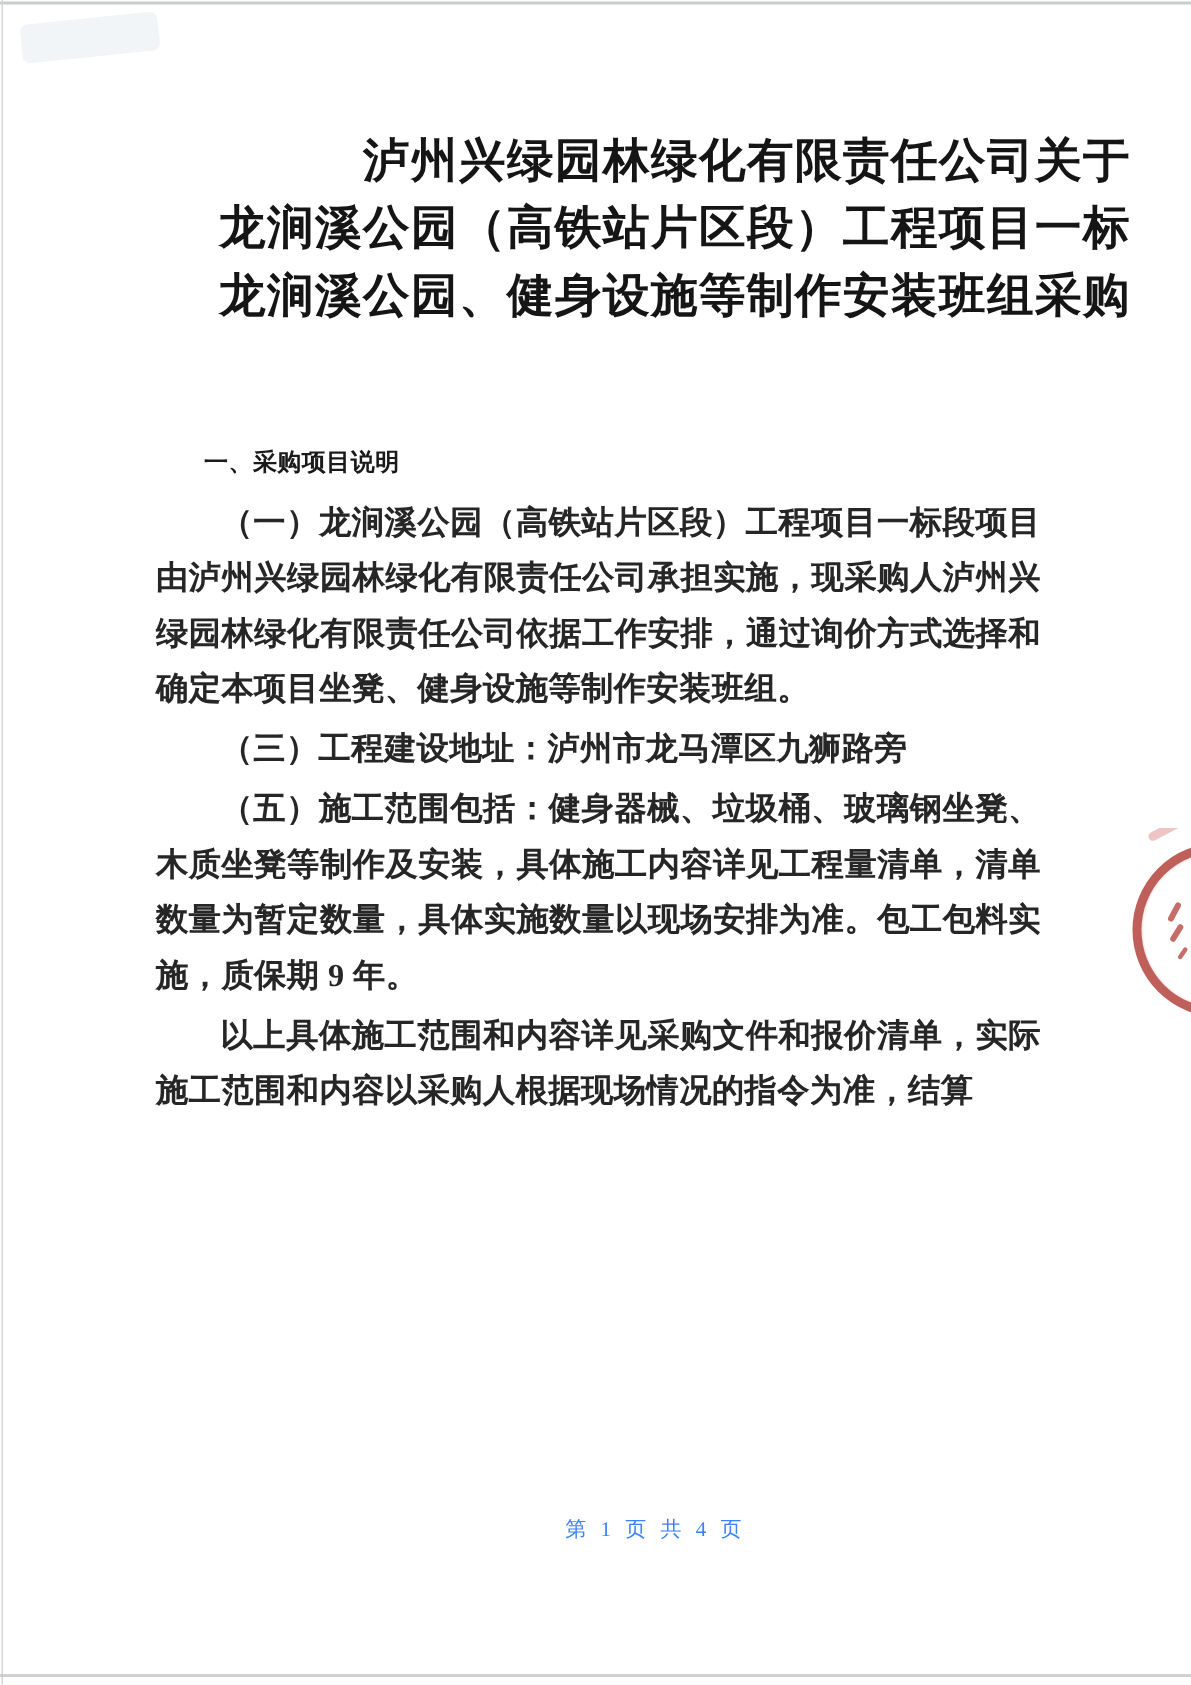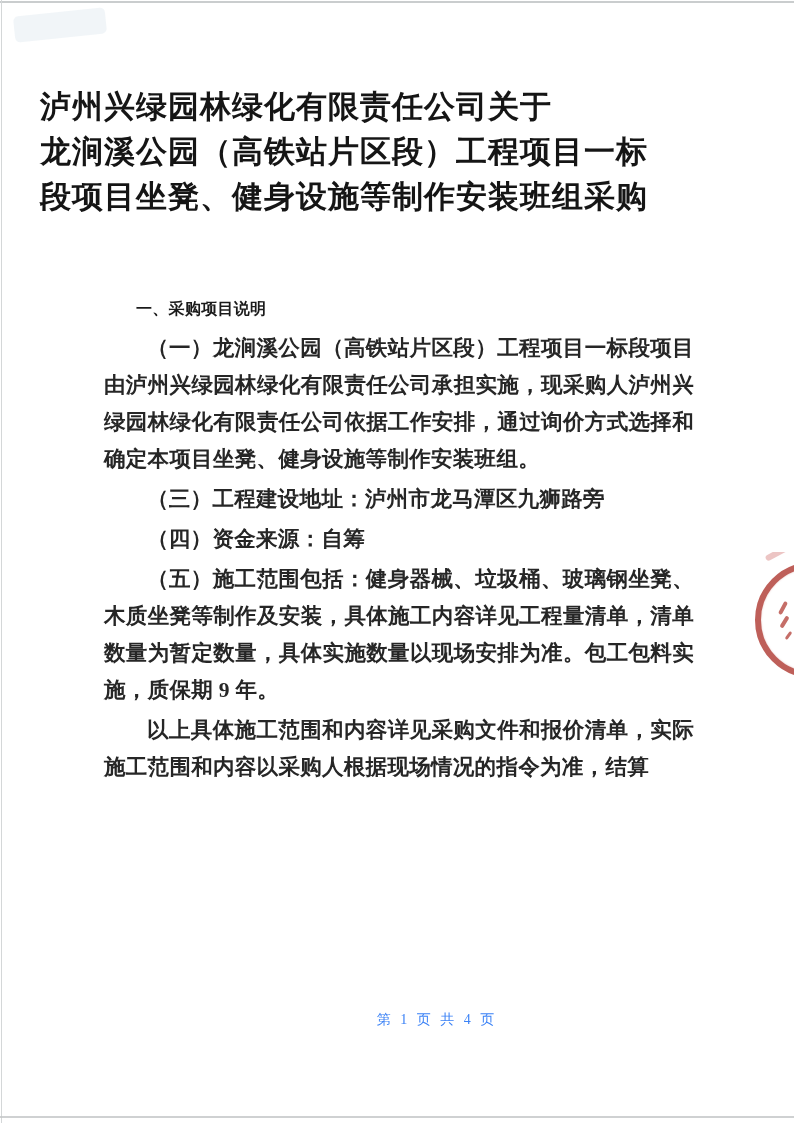--- a/index.html
+++ b/index.html
@@ -16,21 +16,21 @@
   
   .edge-top    { position:absolute; left:0; top:1px; width:794px; height:2px; background:#aeb2b4; opacity:.65; }
   .edge-left   { position:absolute; left:1px; top:0; width:1px; height:1123px; background:#d4d7d8; }
   .edge-bottom { position:absolute; left:0; top:1116px; width:794px; height:2px; background:#c3c6c7; opacity:.8; }
   .smudge-tl   { position:absolute; left:14px; top:12px; width:92px; height:26px;
                  background:#eef3f6; border-radius:5px; transform:rotate(-6deg); opacity:.8; }
 
   
   .title-block {
     position:absolute; left:40px; top:84px; width:714px;
-    text-align:left;
+    text-align:right;
     font-family:"Liberation Sans","DejaVu Sans",sans-serif;
     font-weight:700; font-size:31px; line-height:45px;
     color:#151515; letter-spacing:1px;
   }
   .title-line { white-space:nowrap; }
 
   
   .doc-body {
     position:absolute; left:104px; top:290px; width:590px;
     font-size:21.5px; line-height:37px; color:#262626;
@@ -75,28 +75,27 @@
 <div class="page">
 
   <div class="edge-top"></div>
   <div class="edge-left"></div>
   <div class="edge-bottom"></div>
   <div class="smudge-tl"></div>
 
   <div class="title-block">
       <div class="title-line">泸州兴绿园林绿化有限责任公司关于</div>
       <div class="title-line">龙涧溪公园（高铁站片区段）工程项目一标</div>
-      <div class="title-line">段项目坐凳、健身设施等制作安装班组采购</div>
+      <div class="title-line">龙涧溪公园、健身设施等制作安装班组采购</div>
     </div>
 
   <div class="doc-body">
       <p class="para heading">一、采购项目说明</p>
       <p class="para body">（一）龙涧溪公园（高铁站片区段）工程项目一标段项目由泸州兴绿园林绿化有限责任公司承担实施，现采购人泸州兴绿园林绿化有限责任公司依据工作安排，通过询价方式选择和确定本项目坐凳、健身设施等制作安装班组。</p>
       <p class="para body">（三）工程建设地址：泸州市龙马潭区九狮路旁</p>
-      <p class="para body">（四）资金来源：自筹</p>
       <p class="para body">（五）施工范围包括：健身器械、垃圾桶、玻璃钢坐凳、木质坐凳等制作及安装，具体施工内容详见工程量清单，清单数量为暂定数量，具体实施数量以现场安排为准。包工包料实施，质保期 9 年。</p>
       <p class="para body">以上具体施工范围和内容详见采购文件和报价清单，实际施工范围和内容以采购人根据现场情况的指令为准，结算</p>
     </div>
 
   <div class="footer">第 1 页 共 4 页</div>
 
   <div class="stamp-wrap">
     <div class="stamp-smear"></div>
     <div class="stamp-arc"></div>
     <div class="stamp-mark m1"></div>

